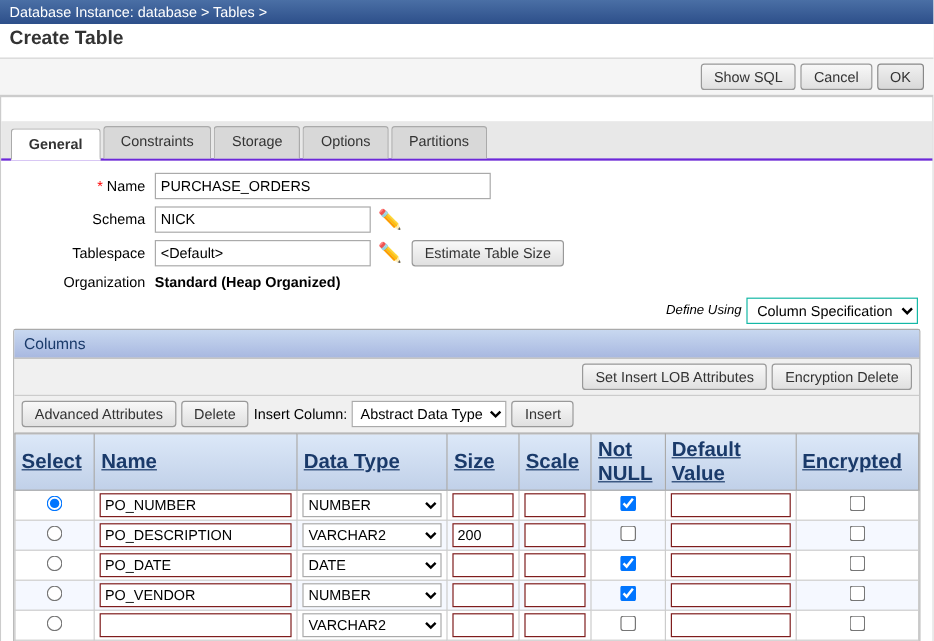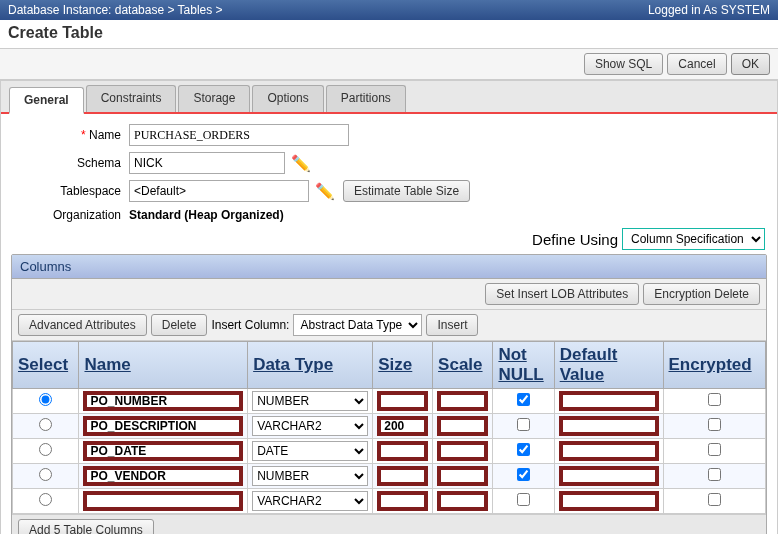--- a/index.html
+++ b/index.html
@@ -50,23 +50,24 @@
 
     .main-container {
       background: #fff;
       margin: 0;
       border: 1px solid #ccc;
     }
 
     .tabs {
       background: #e8e8e8;
       display: flex;
-      border-bottom: 2px solid #ef4444;
+      border-bottom: 2px solid #6d28d9;
       padding: 0 8px;
       padding-top: 4px;
+      margin-top: 20px;
     }
 
     .tab {
       padding: 5px 14px;
       cursor: pointer;
       border: 1px solid #aaa;
       border-bottom: none;
       background: #d8d8d8;
       margin-right: 2px;
       font-size: 12px;
@@ -118,21 +119,21 @@
       font-size: 12px;
     }
 
     .define-using-row {
       display: flex;
       justify-content: flex-end;
       align-items: center;
       margin-bottom: 4px;
       padding-right: 2px;
     }
-    .define-using-label { font-size: 15px; margin-right: 4px; }
+    .define-using-label { font-size: 11px; margin-right: 4px; font-style: italic; }
     .select-input {
       border: 1px solid #14b8a6;
       padding: 2px 4px;
       font-size: 12px;
       height: 22px;
       background: #fff;
     }
 
     .columns-section {
       border: 1px solid #aaa;
@@ -203,26 +204,25 @@
     }
     table.cols-table tbody tr:nth-child(even) {
       background: #f5f8ff;
     }
     table.cols-table tbody td {
       border: 1px solid #ccc;
       padding: 2px 4px;
       vertical-align: middle;
     }
     table.cols-table tbody td input[type="text"] {
-      border: 4px solid #7f1d1d;
+      border: 1px solid #7f1d1d;
       width: 100%;
       font-size: 12px;
       padding: 1px 3px;
       height: 20px;
-      font-weight: bold;
     }
     table.cols-table tbody td select {
       border: 1px solid #aaa;
       font-size: 12px;
       width: 100%;
       height: 20px;
       background: #fff;
     }
     table.cols-table tbody td input[type="radio"] {
       cursor: pointer;
@@ -252,21 +252,20 @@
 
     .estimate-btn {
       margin-left: 8px;
     }
   </style>
 </head>
 <body>
 
 <div class="top-bar">
   <span>Database Instance: database  &gt;  Tables  &gt;</span>
-  <span>Logged in As SYSTEM</span>
 </div>
 
 <div class="page-title">
   <span>Create Table</span>
 </div>
 
 <div class="toolbar">
   <button class="btn">Show SQL</button>
   <button class="btn">Cancel</button>
   <button class="btn btn-ok">OK</button>
@@ -282,26 +281,26 @@
     <div class="tab">Partitions</div>
   </div>
 
   <div class="tab-content">
 
     <div class="form-row">
       <div class="form-label">
         <span class="required-star">* </span>
         <span>Name</span>
       </div>
-      <input type="text" class="form-input" value="PURCHASE_ORDERS" style="width: 220px; font-family: Liberation Serif, serif;">
+      <input type="text" class="form-input" value="PURCHASE_ORDERS" style="width: 280px;">
     </div>
 
     <div class="form-row">
       <div class="form-label">Schema</div>
-      <input type="text" class="form-input" value="NICK" style="width: 156px;">
+      <input type="text" class="form-input" value="NICK" style="width: 180px;">
       <span class="edit-icon">✏️</span>
     </div>
 
     <div class="form-row">
       <div class="form-label">Tablespace</div>
       <input type="text" class="form-input" value="&lt;Default&gt;" style="width: 180px;">
       <span class="edit-icon">✏️</span>
       <button class="btn estimate-btn">Estimate Table Size</button>
     </div>
 

